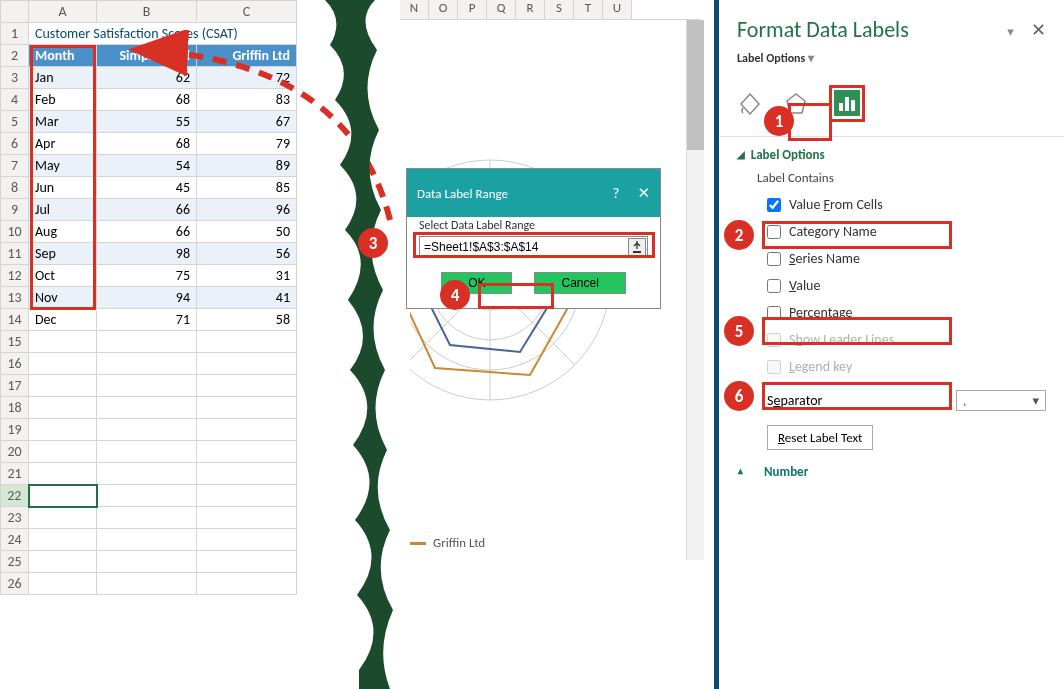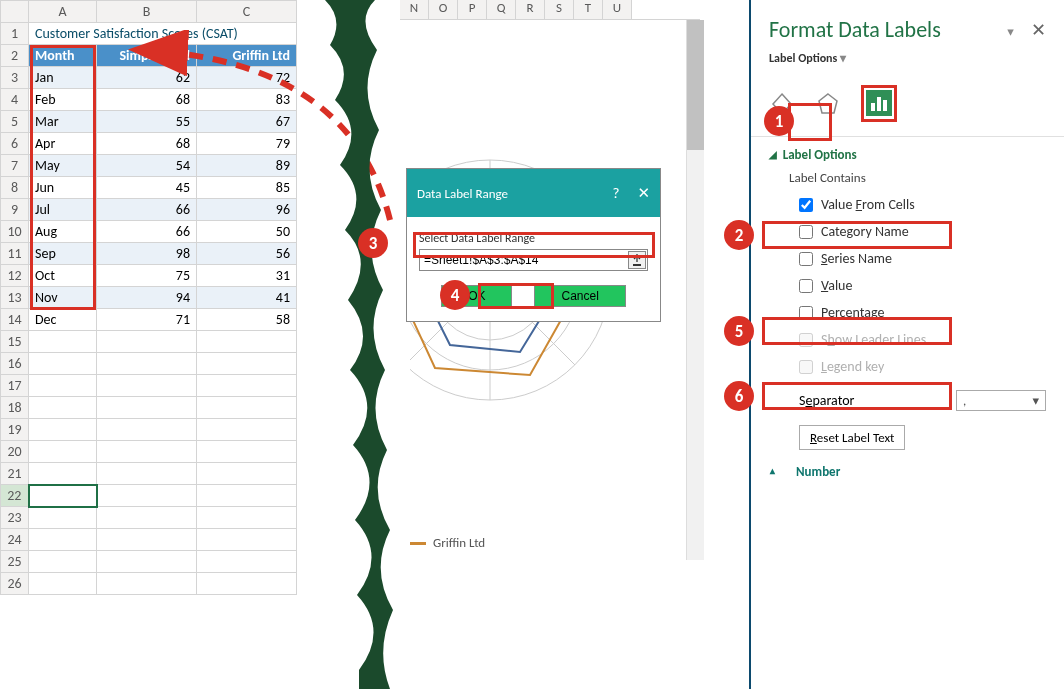--- a/index.html
+++ b/index.html
@@ -36,36 +36,36 @@
   .chart-col-headers { display: flex; height: 20px; border-bottom: 1px solid #d4d4d4; }
   .chart-col-headers span { width: 29px; text-align: center; font-size: 13px; color: #5a5a5a; border-right: 1px solid #d4d4d4; background: #f3f2f1; }
   .radar-svg { position: absolute; left: 10px; top: 80px; }
   .chart-legend { position: absolute; left: 10px; bottom: 10px; font-size: 13px; color: #555; }
 
   
   .dialog { position: absolute; left: 406px; top: 168px; width: 255px; background: #fff; border: 1px solid #888; box-shadow: none; }
   .dialog-titlebar { background: #1ba1a1; color: #fff; padding: 6px 10px; display: flex; align-items: center; justify-content: space-between; height: 48px; }
   .dialog-title { font-size: 13px; }
   .dialog-title-actions { display: flex; gap: 18px; font-size: 15px; }
-  .dialog-body { padding: 14px 12px 14px; }
+  .dialog-body { padding: 1px 12px 14px; }
   .dialog-label { font-size: 12px; color: #333; margin-bottom: 4px; display: block; }
   .dialog-input-wrap { position: relative; margin-bottom: 14px; }
   .dialog-input { width: 100%; padding: 3px 22px 3px 4px; font-size: 12px; border: 1px solid #888; }
   .range-btn { position: absolute; right: 2px; top: 2px; width: 18px; height: 18px; border: 1px solid #888; background: #f0f0f0; display: flex; align-items: center; justify-content: center; font-size: 12px; }
   .dialog-buttons { display: flex; gap: 22px; justify-content: center; }
   .dialog-btn { padding: 3px 26px; font-size: 12px; border: 1px solid #888; background: #22c55e; cursor: pointer; }
   .dialog-red-input { position: absolute; left: 413px; top: 232px; width: 242px; height: 26px; border: 3px solid #d93025; pointer-events: none; }
   .dialog-red-ok { position: absolute; left: 478px; top: 283px; width: 76px; height: 26px; border: 3px solid #d93025; pointer-events: none; }
 
   
   .scrollbar-v { position: absolute; right: 360px; top: 20px; width: 18px; height: 540px; background: #f1f1f1; border-left: 1px solid #ddd; }
   .scrollbar-thumb { position: absolute; top: 0; width: 100%; height: 130px; background: #c1c1c1; }
 
   
-  .format-pane { position: absolute; right: 0; top: 0; width: 315px; height: 689px; border-left: 2px solid #0c4a6e; background: #fff; }
+  .format-pane { position: absolute; right: 0; top: 0; width: 350px; height: 689px; border-left: 5px solid #0c4a6e; background: #fff; }
   .pane-header { display: flex; align-items: center; justify-content: space-between; padding: 16px 18px 8px 18px; }
   .pane-title { color: #217346; font-size: 22px; font-weight: 400; }
   .pane-close { font-size: 18px; color: #666; cursor: pointer; }
   .pane-dropdown { font-size: 13px; color: #888; margin-right: 14px; }
   .pane-subtitle { font-size: 12px; font-weight: 600; color: #333; padding: 0 18px 10px; }
   .pane-icons { display: flex; gap: 20px; padding: 10px 18px 14px; align-items: center; border-bottom: 1px solid #e0e0e0; }
   .pane-icon { width: 26px; height: 26px; cursor: pointer; }
   .icon-selected-box { border: 3px solid #d93025; padding: 2px; }
   .icon-columns svg { fill: #3a9b5c; }
 

